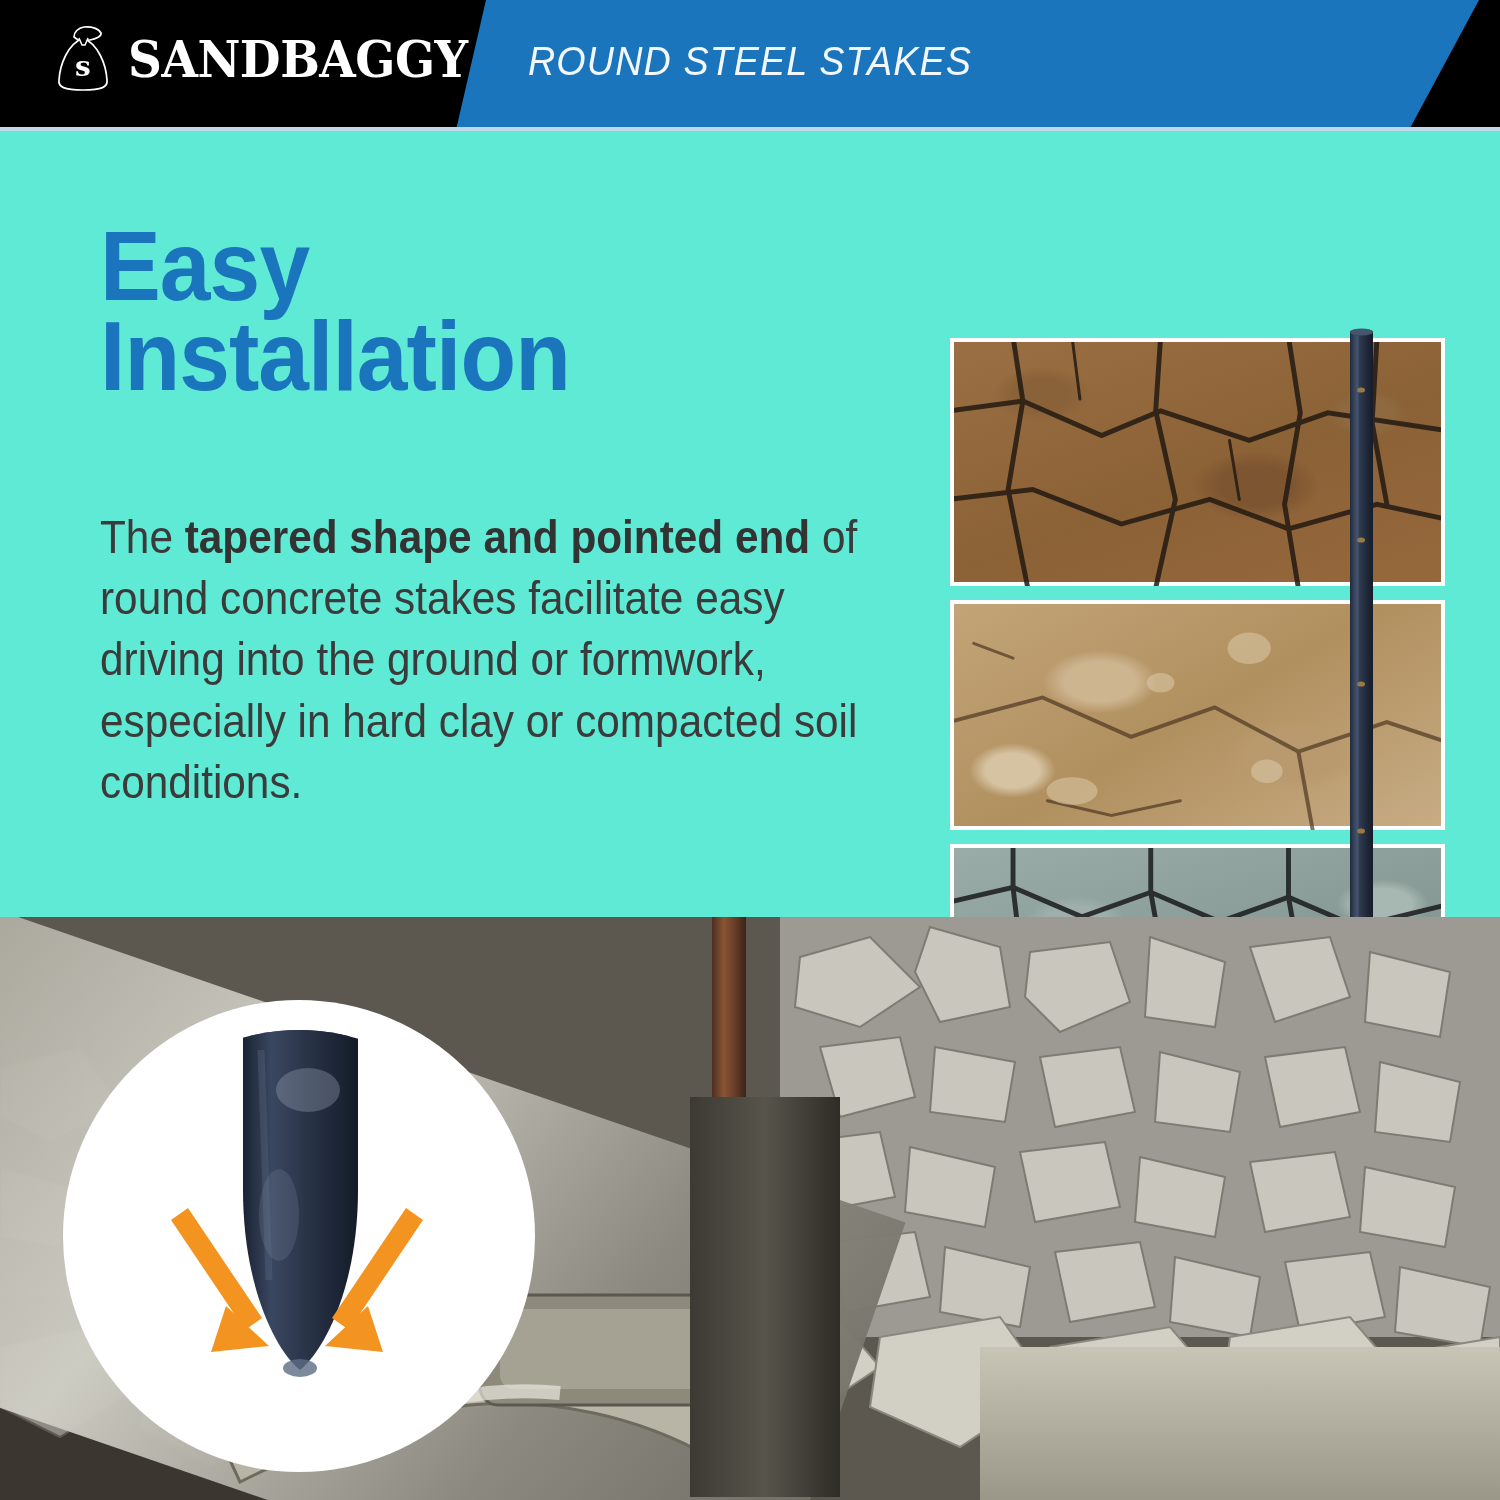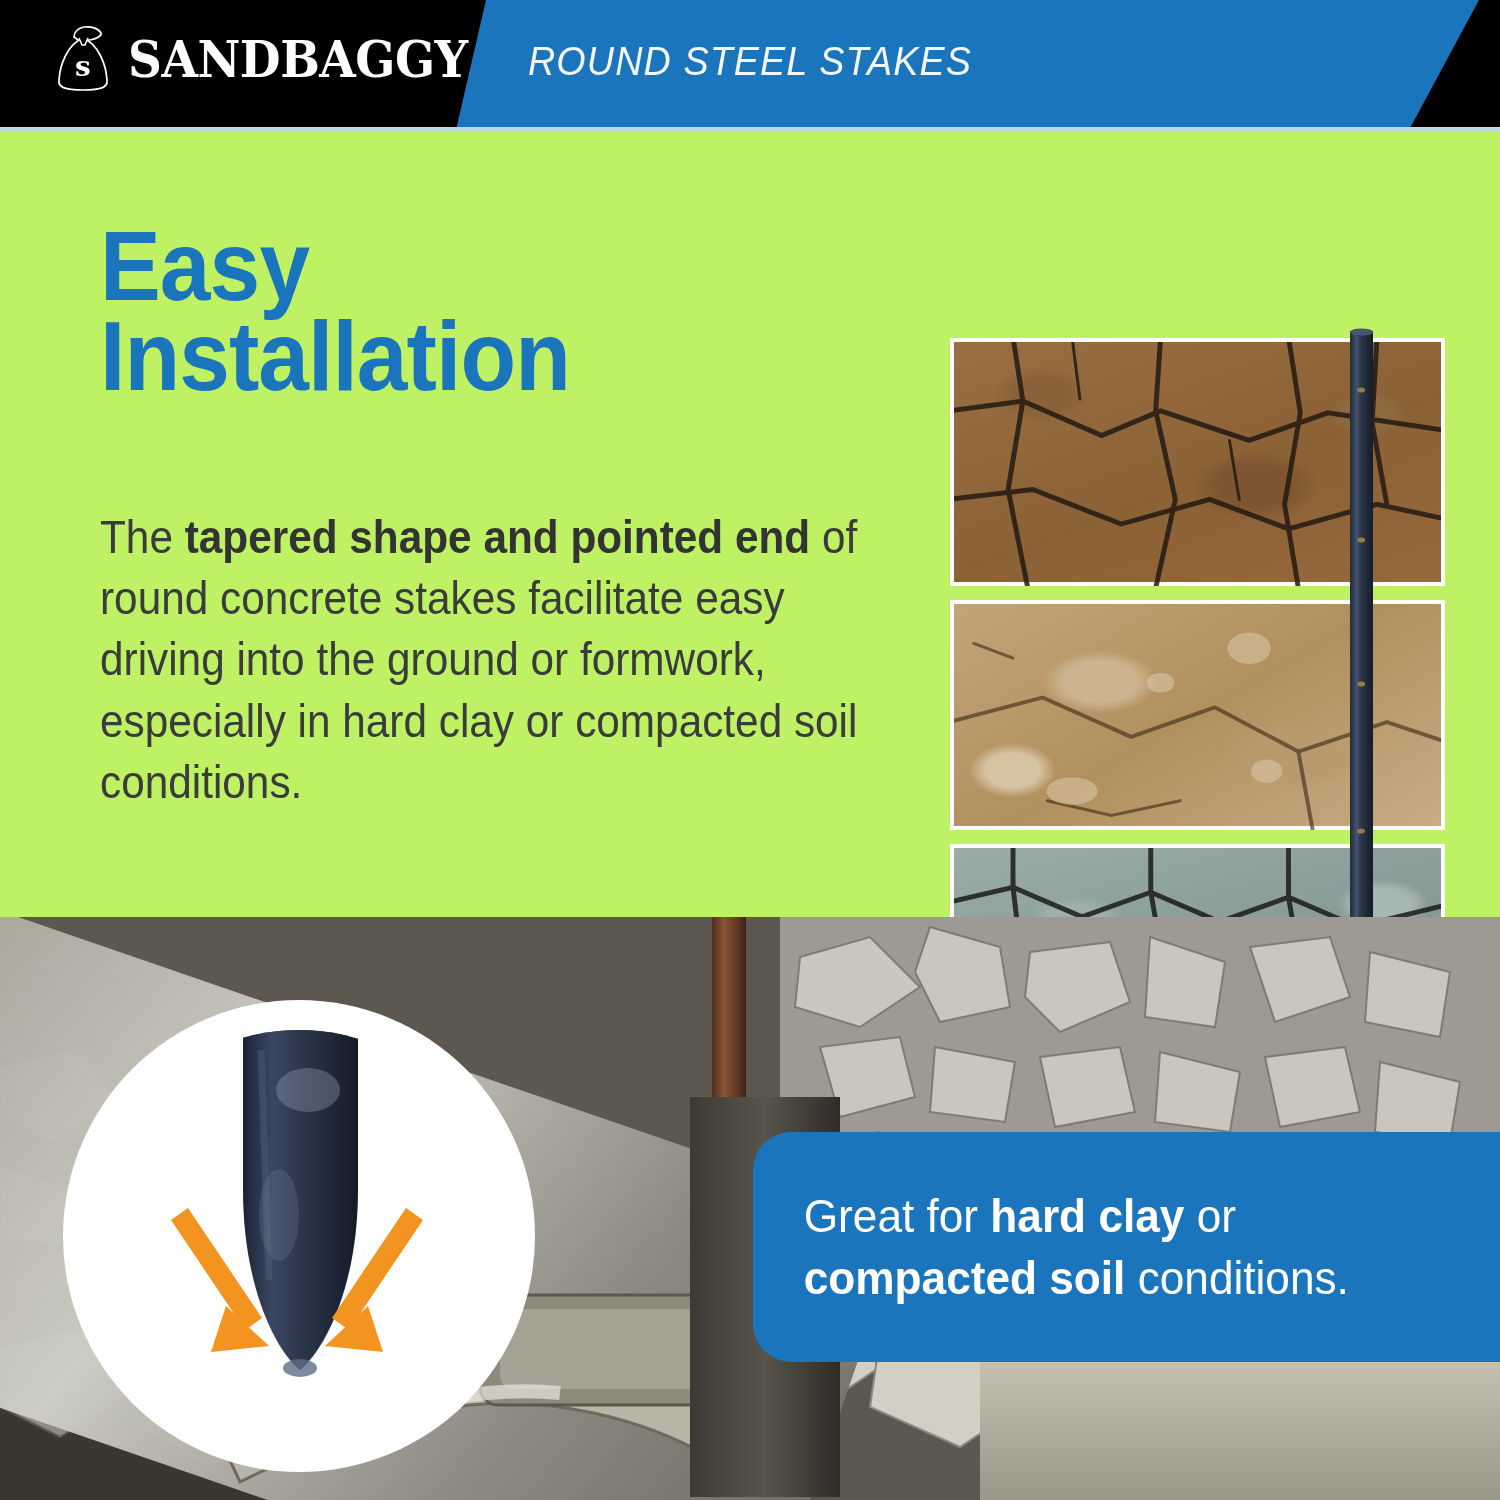--- a/index.html
+++ b/index.html
@@ -15,21 +15,21 @@
   .logo-bag{width:62px;height:70px;flex:none;}
   .logo-word{color:#fff;font-size:47px;letter-spacing:-.5px;font-weight:700;
              font-family:"DejaVu Serif",serif;
              transform:scaleY(1.06);transform-origin:left center;white-space:nowrap;}
   .hdr-title{position:absolute;left:528px;top:38px;color:#f2f7fb;font-size:41px;
              font-style:italic;font-weight:400;letter-spacing:1.2px;white-space:nowrap;
              font-family:"Liberation Sans",sans-serif;transform:scaleX(.92);transform-origin:left top;}
   .hdr-rule{position:absolute;left:0;top:127px;width:1500px;height:4px;background:#bfd8ea;}
 
   
-  .panel{position:absolute;left:0;top:131px;width:1500px;height:789px;background:#bef264;}
+  .panel{position:absolute;left:0;top:131px;width:1500px;height:789px;background:#5eead4;}
 
   .headline{position:absolute;left:100px;top:90px;width:800px;color:#1b75bd;
             font-size:98px;line-height:.92;font-weight:700;letter-spacing:-1px;
             font-family:"Liberation Sans",sans-serif;transform:scaleX(.93);transform-origin:left top;}
 
   .body-copy{position:absolute;left:100px;top:330px;width:830px;color:#3b3b3b;
              font-size:46px;line-height:1.33;font-weight:400;
              font-family:"Liberation Sans",sans-serif;transform:scaleX(.92);transform-origin:left top;}
   .body-copy b{font-weight:700;color:#333;}
 
@@ -286,19 +286,14 @@
         </g>
 
         <g fill="#f2941f">
           <path d="M330 190 L256 300 L239 288 L313 178 Z"></path>
           <path d="M275 276 L232 316 L290 322 Z"></path>
         </g>
       </svg>
     </div>
   </div>
 
-  <div class="callout">
-    <div class="callout-txt">
-      <span>Great for </span><b>hard clay</b><span> or </span><br><b>compacted soil</b><span> conditions.</span>
-    </div>
-  </div>
 
 </div>
 
 </body></html>

